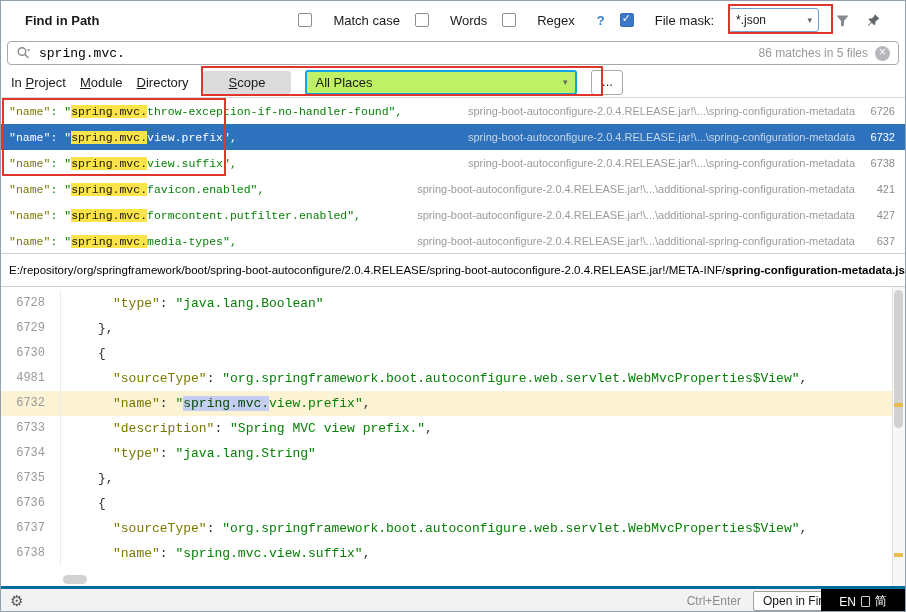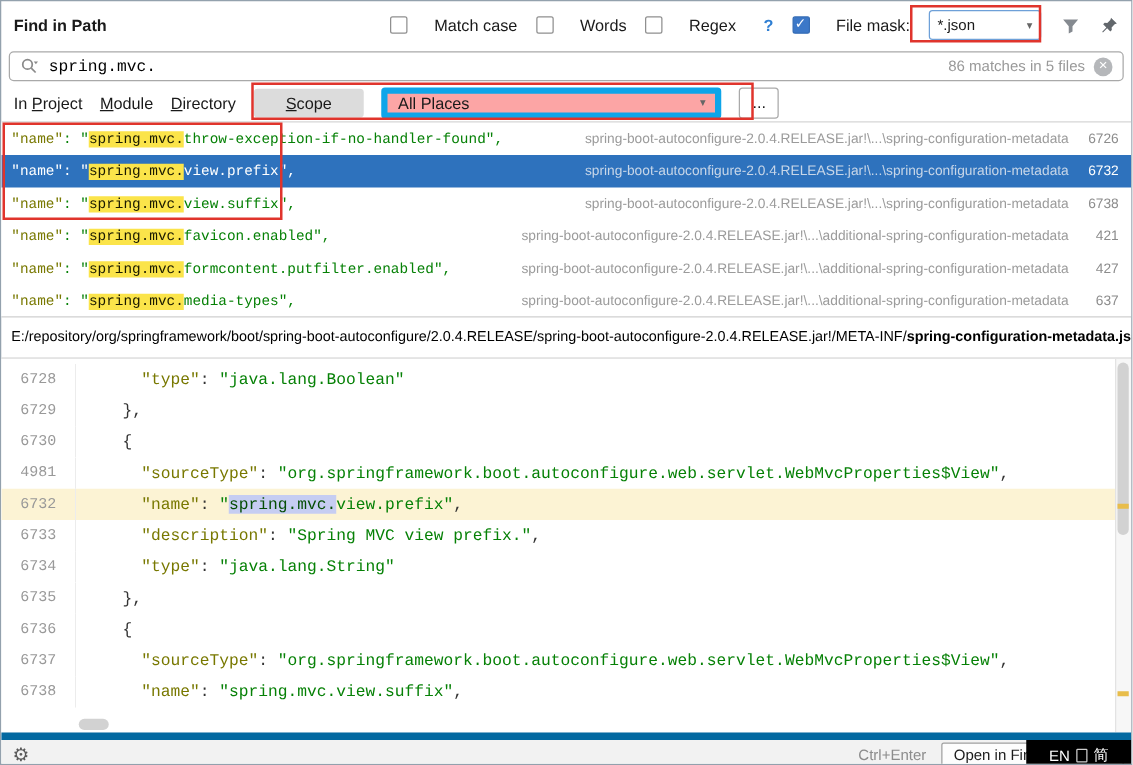--- a/index.html
+++ b/index.html
@@ -2,21 +2,21 @@
 <html><head>
 <meta charset="utf-8">
 <style>
   * { box-sizing: border-box; margin: 0; padding: 0; }
   body { font-family: "Liberation Sans", sans-serif; background: #ddd; }
   .win {
     position: relative; width: 906px; height: 612px;
     background: #fff; border: 1px solid #93a1ad; overflow: hidden;
   }
   
-  .hdr { display: flex; align-items: center; height: 38px; padding: 0 10px; }
+  .hdr { display: flex; align-items: center; height: 38px; padding: 0 24px; }
   .title { font-weight: bold; font-size: 13px; color: #1a1a1a; }
   .opts { margin-left: auto; display: flex; align-items: center; gap: 15px; font-size: 13px; color: #1a1a1a; }
   .opt { display: flex; align-items: center; gap: 21px; cursor: default; }
   .cb { width: 14px; height: 14px; border: 1px solid #8f8f8f; border-radius: 2px; background: #fff; position: relative; flex: 0 0 14px; }
   .cb.on { background: #3c78c8; border-color: #356cb5; }
   .cb.on::after { content: "✓"; position: absolute; left: 1px; top: -2px; color: #fff; font-size: 11px; }
   .regex-help { color: #2f7fd3; font-weight: bold; margin-left: 1px; }
   .combo { display: flex; align-items: center; height: 24px; border: 1px solid #6ea0d8; border-radius: 3px; background: #fff; padding: 0 6px; font-size: 12px; width: 90px; gap: 36px; }
   .combo .chev, .scombo .chev { margin-left: auto; color: #666; font-size: 9px; }
   .hicon { display: inline-flex; width: 16px; height: 16px; align-items: center; justify-content: center; }
@@ -25,21 +25,21 @@
   .sfield { display: flex; align-items: center; height: 24px; border: 1px solid #a9a9a9; border-radius: 4px; padding: 0 8px; gap: 7px; background: #fff; }
   .query { font-family: "Liberation Mono", monospace; font-size: 13px; color: #000; }
   .stats { margin-left: auto; color: #999; font-size: 12px; }
   .clear { width: 15px; height: 15px; border-radius: 50%; background: #b5b7ba; color: #fff; font-size: 12px; line-height: 13px; text-align: center; flex: 0 0 15px; }
   .clear::after { content: "×"; }
   
   .scope-row { display: flex; align-items: center; height: 30px; padding: 0 10px; font-size: 13px; color: #1a1a1a; gap: 14px; }
   .tabs { display: flex; align-items: center; gap: 14px; }
   .tab { cursor: default; white-space: nowrap; }
   .tab.seltab { background: #dcdcdc; border-radius: 3px; padding: 4px 26px; }
-  .scombo { display: flex; align-items: center; height: 25px; width: 272px; border: 5px solid #0ea5e9; border-radius: 3px; background: #fca5a5; padding: 0 8px; font-size: 13px; justify-content: center; }
+  .scombo { display: flex; align-items: center; height: 25px; width: 272px; border: 2px solid #0ea5e9; border-radius: 3px; background: #bef264; padding: 0 8px; font-size: 13px; justify-content: center; }
   .more-btn { width: 32px; height: 25px; border: 1px solid #a9a9a9; border-radius: 3px; background: #fff; font-size: 13px; text-align: center; line-height: 21px; }
   
   .results { height: 156px; border-top: 1px solid #d6d6d6; overflow: hidden; background: #fff; }
   .rrow { display: flex; align-items: center; height: 26px; padding: 0 10px 0 8px; }
   .rcode { font-family: "Liberation Mono", monospace; font-size: 11.5px; white-space: pre; }
   .rkey { color: #787800; } .rsep, .rrest { color: #068106; }
   .rmatch { background: #fbe44a; color: #1a1a00; }
   .rspacer { flex: 1; }
   .rpath { color: #9b9b9b; font-size: 11px; white-space: nowrap; }
   .rline { color: #8c8c8c; font-size: 11px; width: 34px; text-align: right; margin-left: 6px; }
@@ -58,21 +58,21 @@
   .ecode { font-size: 13px; color: #333; }
   .tok-key { color: #787800; } .tok-p { color: #333; }
   .tok-str { color: #068106; }
   .tok-strsel { color: #054d05; background: #c6cdf2; }
   .eline.cur { background: #fcf3d4; }
   .vtrack { position: absolute; top: 0; right: 0; width: 13px; height: 100%; background: #f7f7f7; border-left: 1px solid #e3e3e3; }
   .vthumb { position: absolute; top: 3px; right: 2px; width: 9px; height: 138px; background: #d2d2d2; border-radius: 5px; }
   .stripe-mark { position: absolute; right: 2px; width: 9px; height: 4px; background: #e8bd4b; }
   .hthumb { position: absolute; left: 62px; top: 288px; width: 24px; height: 9px; background: #d2d2d2; border-radius: 5px; }
   
-  .footer { position: relative; height: 25px; background: #f2f2f2; border-top: 6px solid #0369a1; font-size: 12px; }
+  .footer { position: relative; height: 25px; background: #f2f2f2; border-top: 3px solid #0369a1; font-size: 12px; }
   .gear { position: absolute; left: 9px; top: 3px; font-size: 15px; color: #5a5a5a; }
   .gear::after { content: "⚙"; }
   .shortcut { position: absolute; right: 164px; top: 5px; color: #8c8c8c; }
   .openbtn { position: absolute; right: 6px; top: 2px; width: 146px; height: 20px; border: 1px solid #a0a0a0; border-radius: 2px; background: #fdfdfd; font-size: 12px; text-align: left; padding: 0 9px; white-space: nowrap; overflow: hidden; line-height: 18px; color: #1a1a1a; }
   .ime { position: absolute; right: 0; top: 0; width: 84px; height: 25px; background: #000; color: #fff; display: flex; align-items: center; justify-content: center; gap: 5px; font-size: 12px; z-index: 5; }
   .ime-ico { display: inline-block; width: 9px; height: 11px; border: 1px solid #cfcfcf; border-radius: 1px; }
   
   .ann { position: absolute; border: 2px solid #e0342c; pointer-events: none; z-index: 9; }
   .ann-mask { left: 727px; top: 3px; width: 105px; height: 30px; }
   .ann-scope { left: 200px; top: 65px; width: 402px; height: 30px; }

